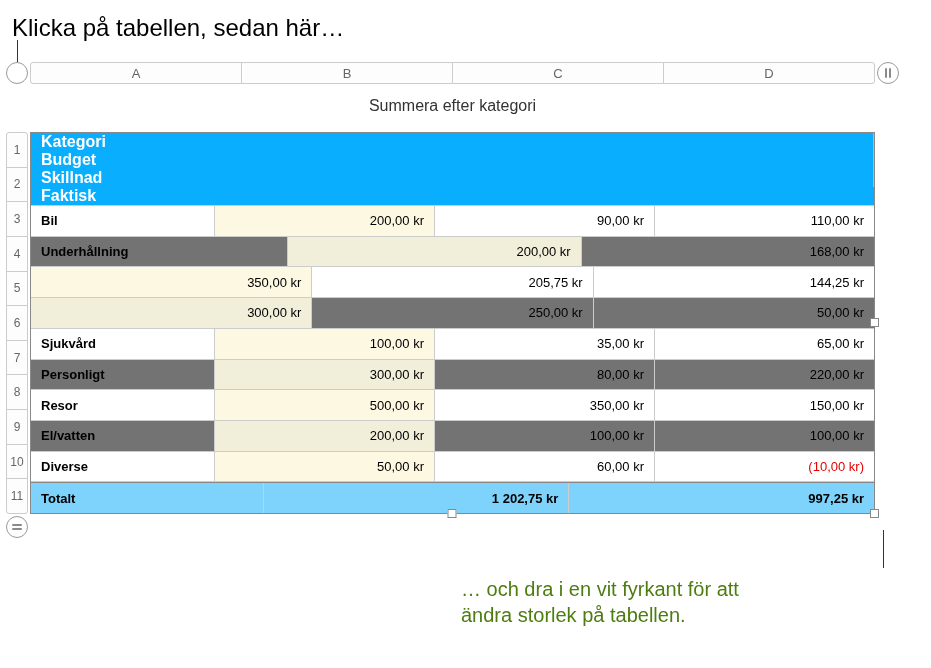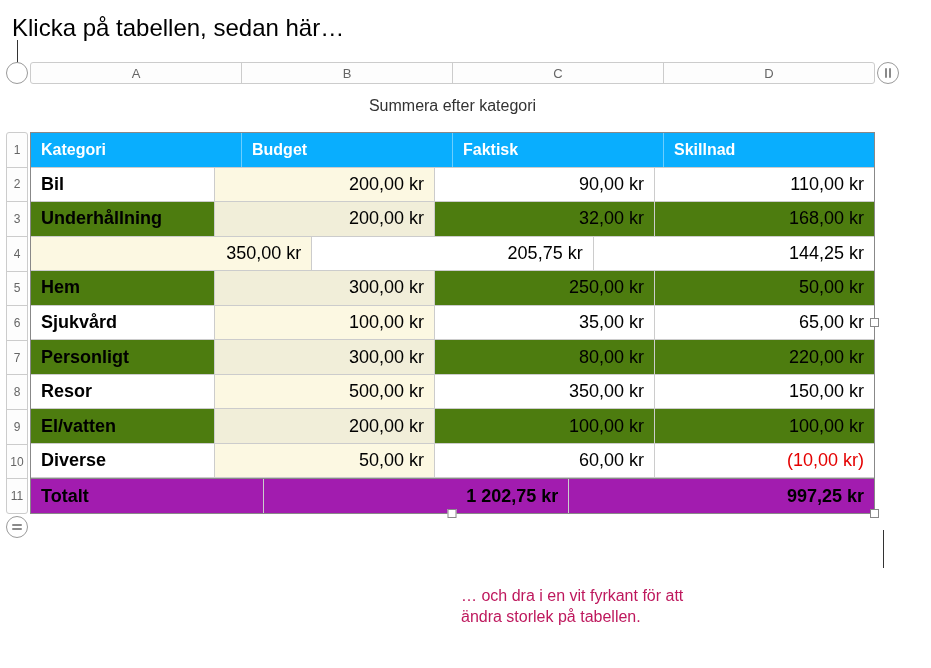--- a/index.html
+++ b/index.html
@@ -149,36 +149,37 @@
     }
     .data-row {
       flex: 1;
       display: flex;
       border-bottom: 1px solid #ccc;
     }
     .data-row.header-row {
       background: #09aefe;
       color: #fff;
       font-weight: 600;
-    }
-    .data-row.alt { background: #4d7c0f; }
+      flex-direction: column;
+    }
+    .data-row.alt { background: #737373; }
     .data-row.footer-row {
-      background: #a21caf;
+      background: #7dd3fc;
       border-top: 1.5px solid #888;
       font-weight: 700;
       gap: 37px;
     }
     .data-row:last-child { border-bottom: none; }
     .cell {
       flex: 1;
       padding: 0 10px;
       display: flex;
       align-items: center;
       border-right: 1px solid #ccc;
-      font-size: 18px;
+      font-size: 13px;
     }
     .cell:last-child { border-right: none; }
     .cell.cat { font-weight: 700; color: #000; }
     .cell.num { justify-content: flex-end; padding-left: 46px; }
     .cell.highlight { background: #fcf8e2; }
     .data-row.alt .cell.highlight { background: #f1eed9; }
     .data-row.header-row .cell { border-right-color: rgba(255,255,255,0.4); font-size: 16px; }
     .cell.neg { color: #e40000; }
     .resize-handle {
       position: absolute;
@@ -195,22 +196,22 @@
       right: 47px;
       bottom: 100px;
       width: 1px;
       height: 38px;
       background: #333;
     }
     .callout-bottom {
       position: absolute;
       bottom: 40px;
       right: 30px;
-      font-size: 16px;
-      color: #be185d;
+      font-size: 20px;
+      color: #4d7c0f;
       text-align: left;
       line-height: 1.3;
       width: 440px;
     }
   </style>
 </head>
 <body>
 
 <div class="callout-top">Klicka på tabellen, sedan här…</div>
 <div class="callout-line-top"></div>
@@ -249,43 +250,41 @@
     <div class="row-header">8</div>
     <div class="row-header">9</div>
     <div class="row-header">10</div>
     <div class="row-header">11</div>
   </div>
 
   <div class="data-table">
     <div class="data-row header-row">
       <div class="cell">Kategori</div>
       <div class="cell">Budget</div>
+      <div class="cell">Skillnad</div>
       <div class="cell">Faktisk</div>
-      <div class="cell">Skillnad</div>
     </div>
 
     <div class="data-row">
       <div class="cell cat">Bil</div>
       <div class="cell num highlight">200,00 kr</div>
       <div class="cell num">90,00 kr</div>
       <div class="cell num">110,00 kr</div>
     </div>
     <div class="data-row alt">
       <div class="cell cat">Underhållning</div>
       <div class="cell num highlight">200,00 kr</div>
-      <div class="cell num">32,00 kr</div>
       <div class="cell num">168,00 kr</div>
     </div>
     <div class="data-row">
       <div class="cell num highlight">350,00 kr</div>
       <div class="cell num">205,75 kr</div>
       <div class="cell num">144,25 kr</div>
     </div>
     <div class="data-row alt">
-      <div class="cell cat">Hem</div>
       <div class="cell num highlight">300,00 kr</div>
       <div class="cell num">250,00 kr</div>
       <div class="cell num">50,00 kr</div>
     </div>
     <div class="data-row">
       <div class="cell cat">Sjukvård</div>
       <div class="cell num highlight">100,00 kr</div>
       <div class="cell num">35,00 kr</div>
       <div class="cell num">65,00 kr</div>
     </div>

